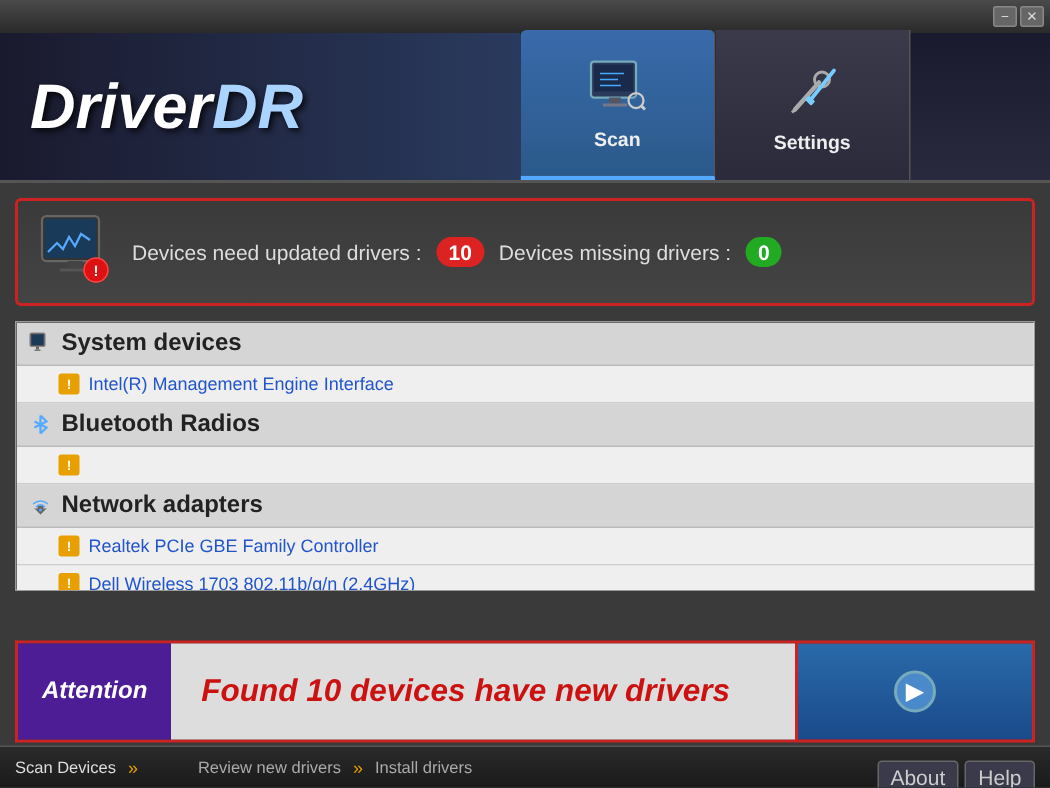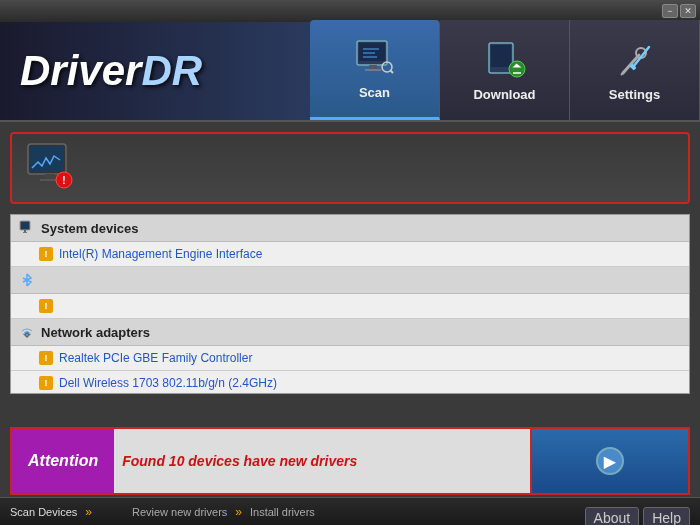--- a/index.html
+++ b/index.html
@@ -144,21 +144,21 @@
       margin: 0 10px;
       height: 180px;
       background: #e8e8e8;
       border: 1px solid #999;
       overflow-y: scroll;
       position: relative;
     }
 
     .device-category {
       padding: 5px 8px;
-      font-size: 13px;
+      font-size: 16px;
       font-weight: bold;
       color: #222;
       background: #d5d5d5;
       display: flex;
       align-items: center;
       gap: 6px;
       border-bottom: 1px solid #bbb;
     }
 
     .device-item {
@@ -203,36 +203,36 @@
 
     .attention-panel {
       flex: 1;
       display: flex;
       align-items: stretch;
       border: 2px solid #cc2222;
       border-right: none;
     }
 
     .attention-label {
-      background: #a21caf;
+      background: #4c1d95;
       padding: 0 16px;
       display: flex; align-items: center; justify-content: center;
       font-size: 16px;
       font-style: italic;
       font-weight: bold;
       color: white;
       min-width: 90px;
     }
 
     .attention-message {
       background: #ddd;
       flex: 1;
-      padding: 8px 8px;
+      padding: 8px 20px;
       display: flex; align-items: center;
-      font-size: 14px;
+      font-size: 21px;
       font-weight: bold;
       font-style: italic;
       color: #cc1111;
     }
 
     .get-drivers-btn {
       background: linear-gradient(to bottom, #2a6aaa, #1a4a8a);
       border: 2px solid #cc2222;
       padding: 0 20px;
       display: flex; align-items: center; gap: 8px;
@@ -326,32 +326,20 @@
             <line x1="10" y1="16" x2="22" y2="16" stroke="#4af" stroke-width="1"></line>
             <line x1="10" y1="20" x2="24" y2="20" stroke="#4af" stroke-width="1"></line>
 
             <circle cx="34" cy="30" r="5" fill="none" stroke="#ccc" stroke-width="1.5"></circle>
             <line x1="37.5" y1="33.5" x2="40" y2="36" stroke="#ccc" stroke-width="2"></line>
           </svg>
         </div>
         <div class="nav-tab-label">Scan</div>
       </div>
 
-      <div class="nav-tab inactive">
-        <div class="nav-tab-icon">
-          <svg width="44" height="44" viewBox="0 0 44 44">
-            <rect x="6" y="4" width="24" height="30" rx="2" fill="#2a3a5a" stroke="#7ab" stroke-width="1.5"></rect>
-            <rect x="8" y="6" width="20" height="22" fill="#1a2a4a"></rect>
-            <circle cx="34" cy="30" r="8" fill="#2a8a2a" stroke="#5c5" stroke-width="1"></circle>
-            <polygon points="34,24 34,33 30,29" fill="white" transform="rotate(90, 34, 28.5)"></polygon>
-            <line x1="30" y1="34" x2="38" y2="34" stroke="white" stroke-width="1.5"></line>
-          </svg>
-        </div>
-        <div class="nav-tab-label">Download</div>
-      </div>
 
       <div class="nav-tab inactive">
         <div class="nav-tab-icon">
           <svg width="44" height="44" viewBox="0 0 44 44">
 
             <line x1="10" y1="34" x2="26" y2="16" stroke="#aaa" stroke-width="3" stroke-linecap="round"></line>
             <circle cx="28" cy="14" r="5" fill="none" stroke="#aaa" stroke-width="2"></circle>
             <line x1="8" y1="36" x2="12" y2="32" stroke="#aaa" stroke-width="2"></line>
 
             <line x1="36" y1="8" x2="20" y2="28" stroke="#7cf" stroke-width="2.5" stroke-linecap="round"></line>
@@ -371,20 +359,26 @@
         <rect x="6" y="4" width="34" height="26" fill="#1a3a5a"></rect>
 
         <polyline points="8,26 14,20 18,24 22,16 26,22 30,14 36,18" fill="none" stroke="#5af" stroke-width="1.5"></polyline>
 
         <rect x="21" y="32" width="10" height="5" fill="#444"></rect>
         <rect x="16" y="37" width="20" height="2" fill="#555"></rect>
 
         <circle cx="40" cy="38" r="8" fill="#dd1111" stroke="#ff4444" stroke-width="1"></circle>
         <text x="40" y="42" text-anchor="middle" font-size="10" font-weight="bold" fill="white">!</text>
       </svg>
+    </div>
+    <div style="font-size:14px; color:#ddd; display:flex; align-items:center; gap:6px; flex-wrap:wrap;">
+      <span>Devices need updated drivers :</span>
+      <span class="count-badge count-red">10</span>
+      <span>Devices missing drivers :</span>
+      <span class="count-badge count-green">0</span>
     </div>
   </div>
 
   <div class="device-list-container">
 
     <div class="device-category">
       <div class="cat-icon">
         <svg width="16" height="16" viewBox="0 0 16 16">
           <rect x="1" y="1" width="10" height="9" rx="1" fill="#555" stroke="#888" stroke-width="0.8"></rect>
           <rect x="2" y="2" width="8" height="7" fill="#1a3a5a"></rect>
@@ -398,20 +392,21 @@
       <div class="warn-icon">!</div>
       <span>Intel(R) Management Engine Interface</span>
     </div>
 
     <div class="device-category">
       <div class="cat-icon">
         <svg width="16" height="16" viewBox="0 0 16 16">
           <path d="M8 2 L8 14 M8 2 L12 6 L8 8 L12 10 L8 14 M8 8 L4 6 M8 8 L4 10" stroke="#5af" stroke-width="1.5" fill="none"></path>
         </svg>
       </div>
+      <span>Bluetooth Radios</span>
     </div>
     <div class="device-item">
       <div class="warn-icon">!</div>
     </div>
 
     <div class="device-category">
       <div class="cat-icon">
         <svg width="16" height="16" viewBox="0 0 16 16">
           <path d="M8 14 L4 10 L6 10 L6 8 L10 8 L10 10 L12 10 Z" fill="#666" stroke="#999" stroke-width="0.5"></path>
           <path d="M3 7 Q8 3 13 7" fill="none" stroke="#5af" stroke-width="1"></path>

